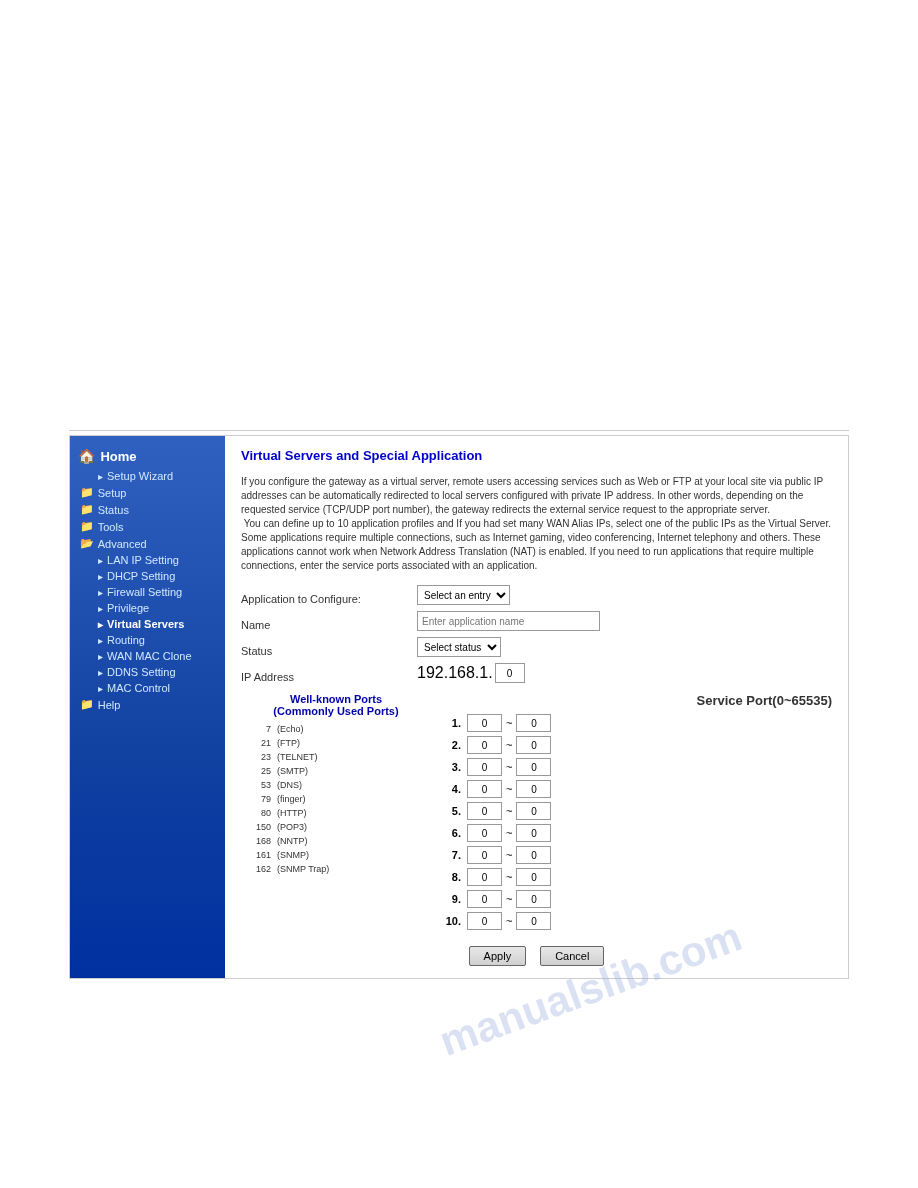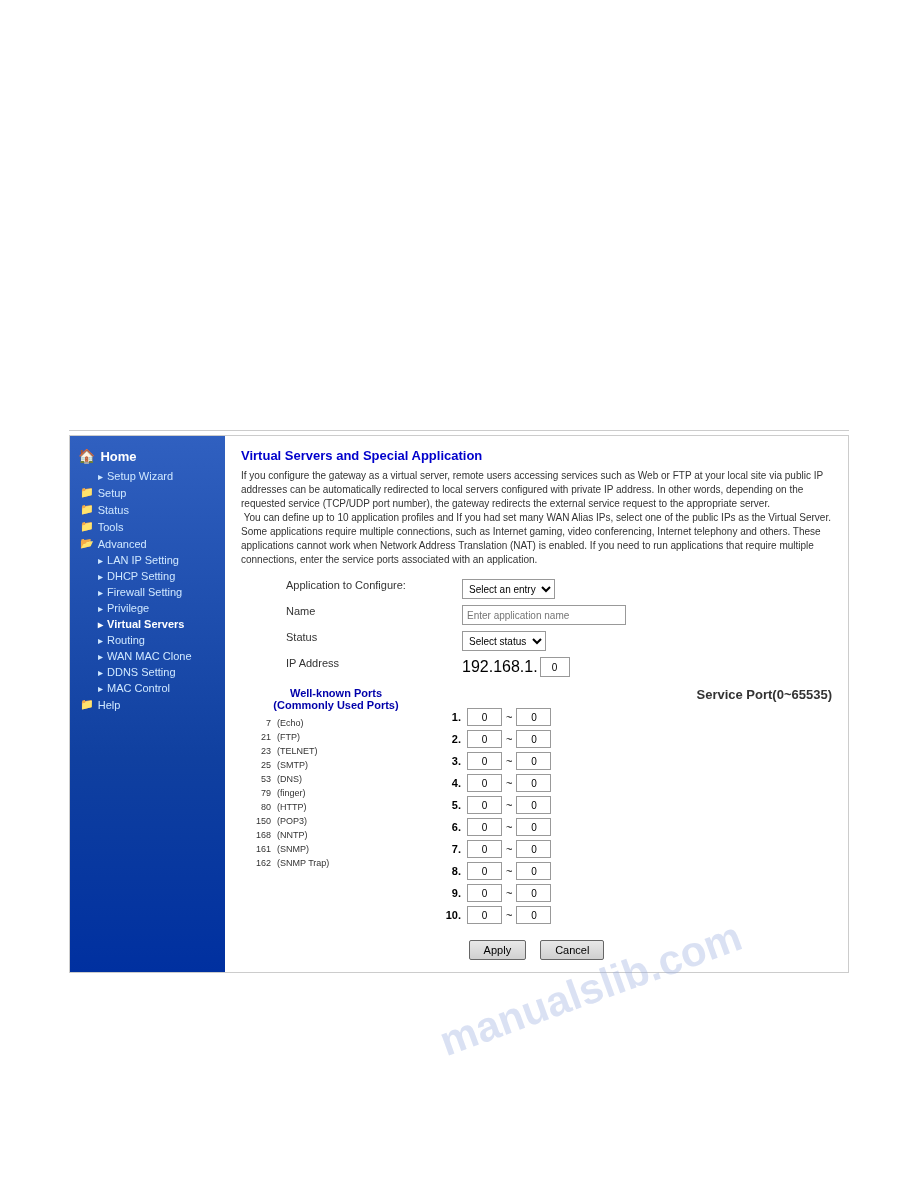--- a/index.html
+++ b/index.html
@@ -85,36 +85,35 @@
     .content {
       flex: 1;
       padding: 12px 16px;
       background: #fff;
     }
 
     .page-title {
       font-size: 13px;
       font-weight: bold;
       color: #0000cc;
-      margin-bottom: 6px;
+      margin-bottom: 12px;
     }
 
     .description {
       font-size: 10px;
       color: #333;
       line-height: 1.4;
       margin-bottom: 12px;
     }
 
     
     .form-row {
       display: flex;
-      align-items: flex-start;
+      align-items: flex-end;
       margin-bottom: 6px;
-      margin-left: 45px;
     }
     .form-label {
       width: 140px;
       font-size: 11px;
       color: #333;
       flex-shrink: 0;
     }
     .form-control-wrap {
       flex: 1;
       padding-left: 36px;
@@ -126,21 +125,21 @@
       border: 1px solid #999;
       background: #fff;
       height: 20px;
     }
 
     input.form-input {
       font-size: 10px;
       padding: 1px 4px;
       border: 1px solid #999;
       height: 20px;
-      width: 164px;
+      width: 183px;
     }
 
     input.ip-input {
       font-size: 10px;
       padding: 1px 4px;
       border: 1px solid #999;
       height: 20px;
       width: 30px;
       text-align: center;
     }

